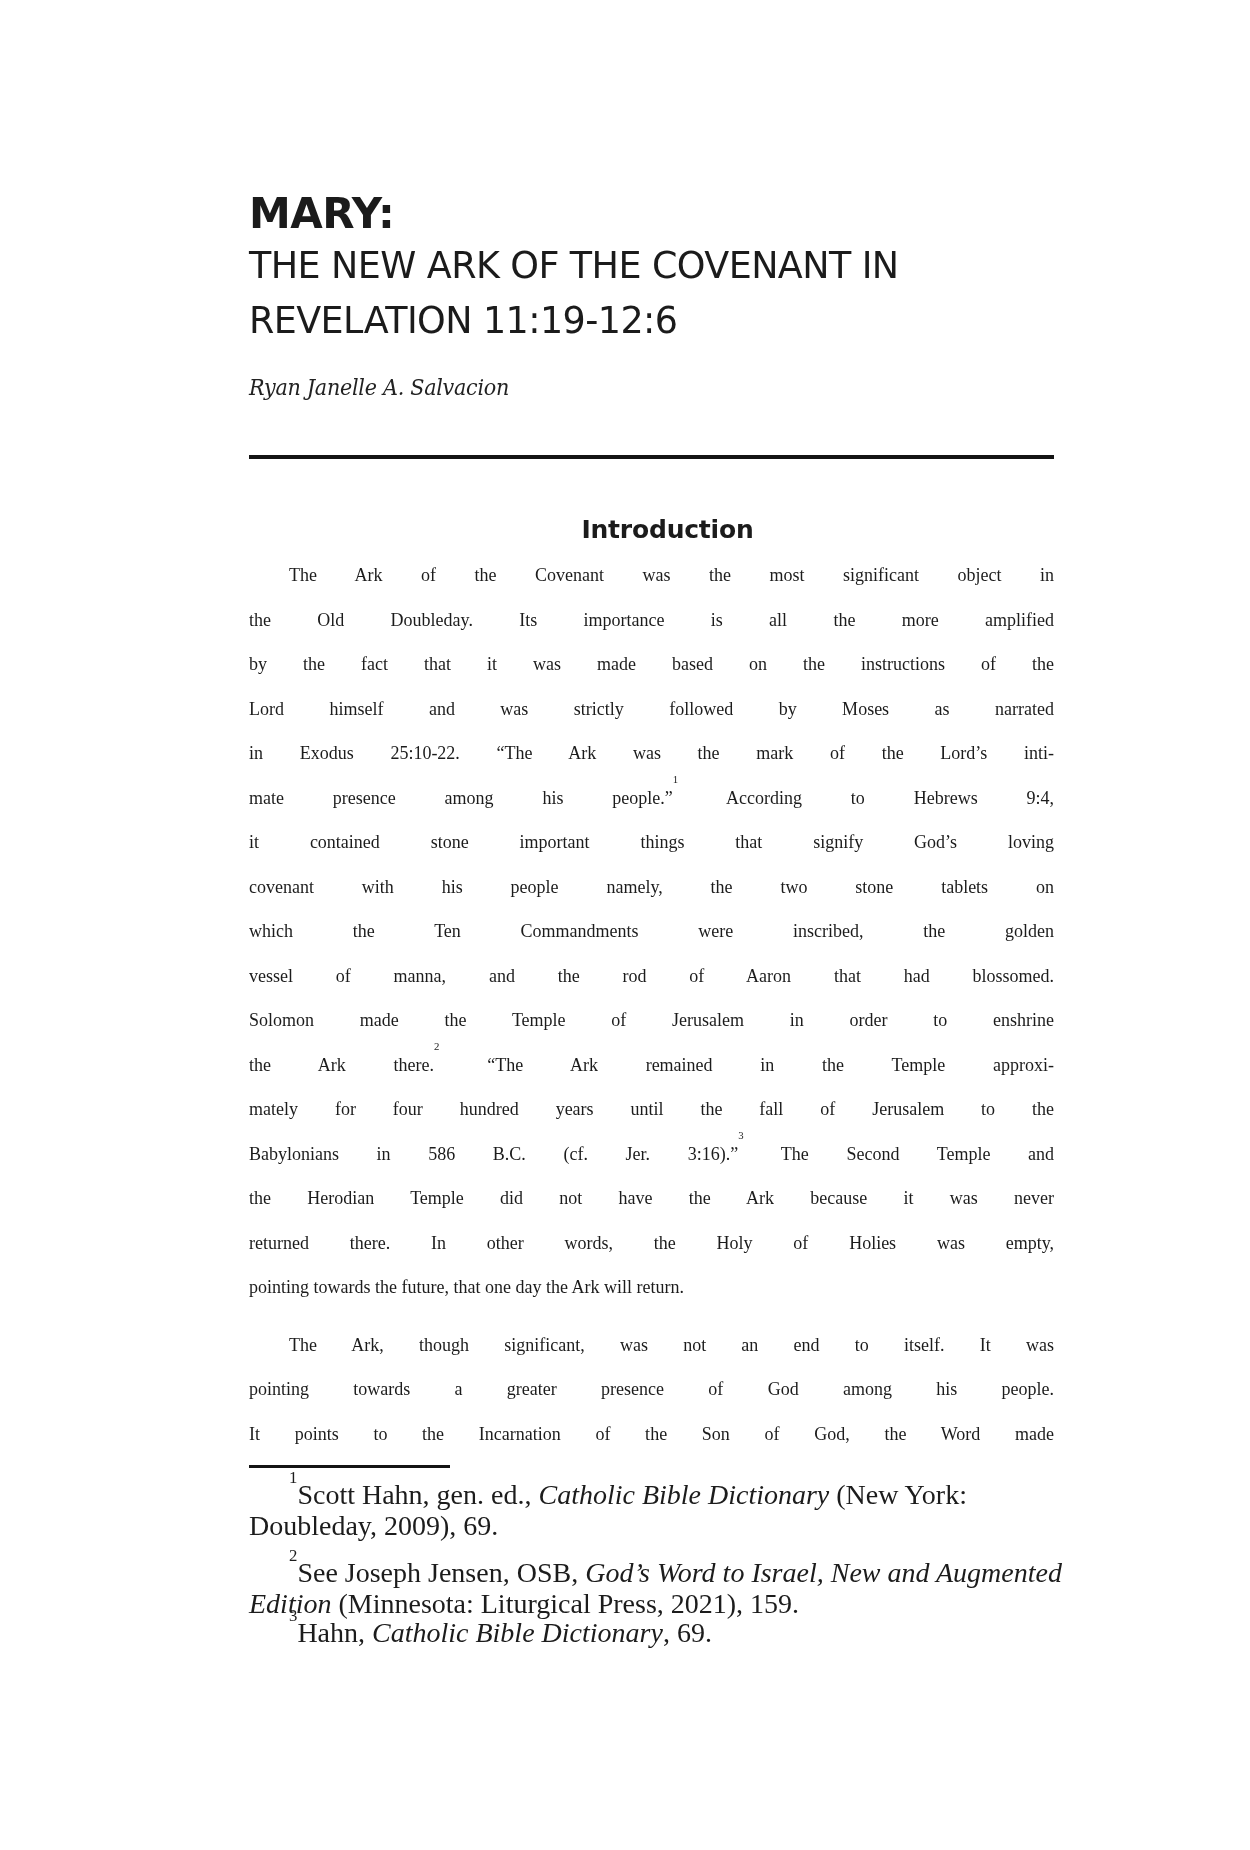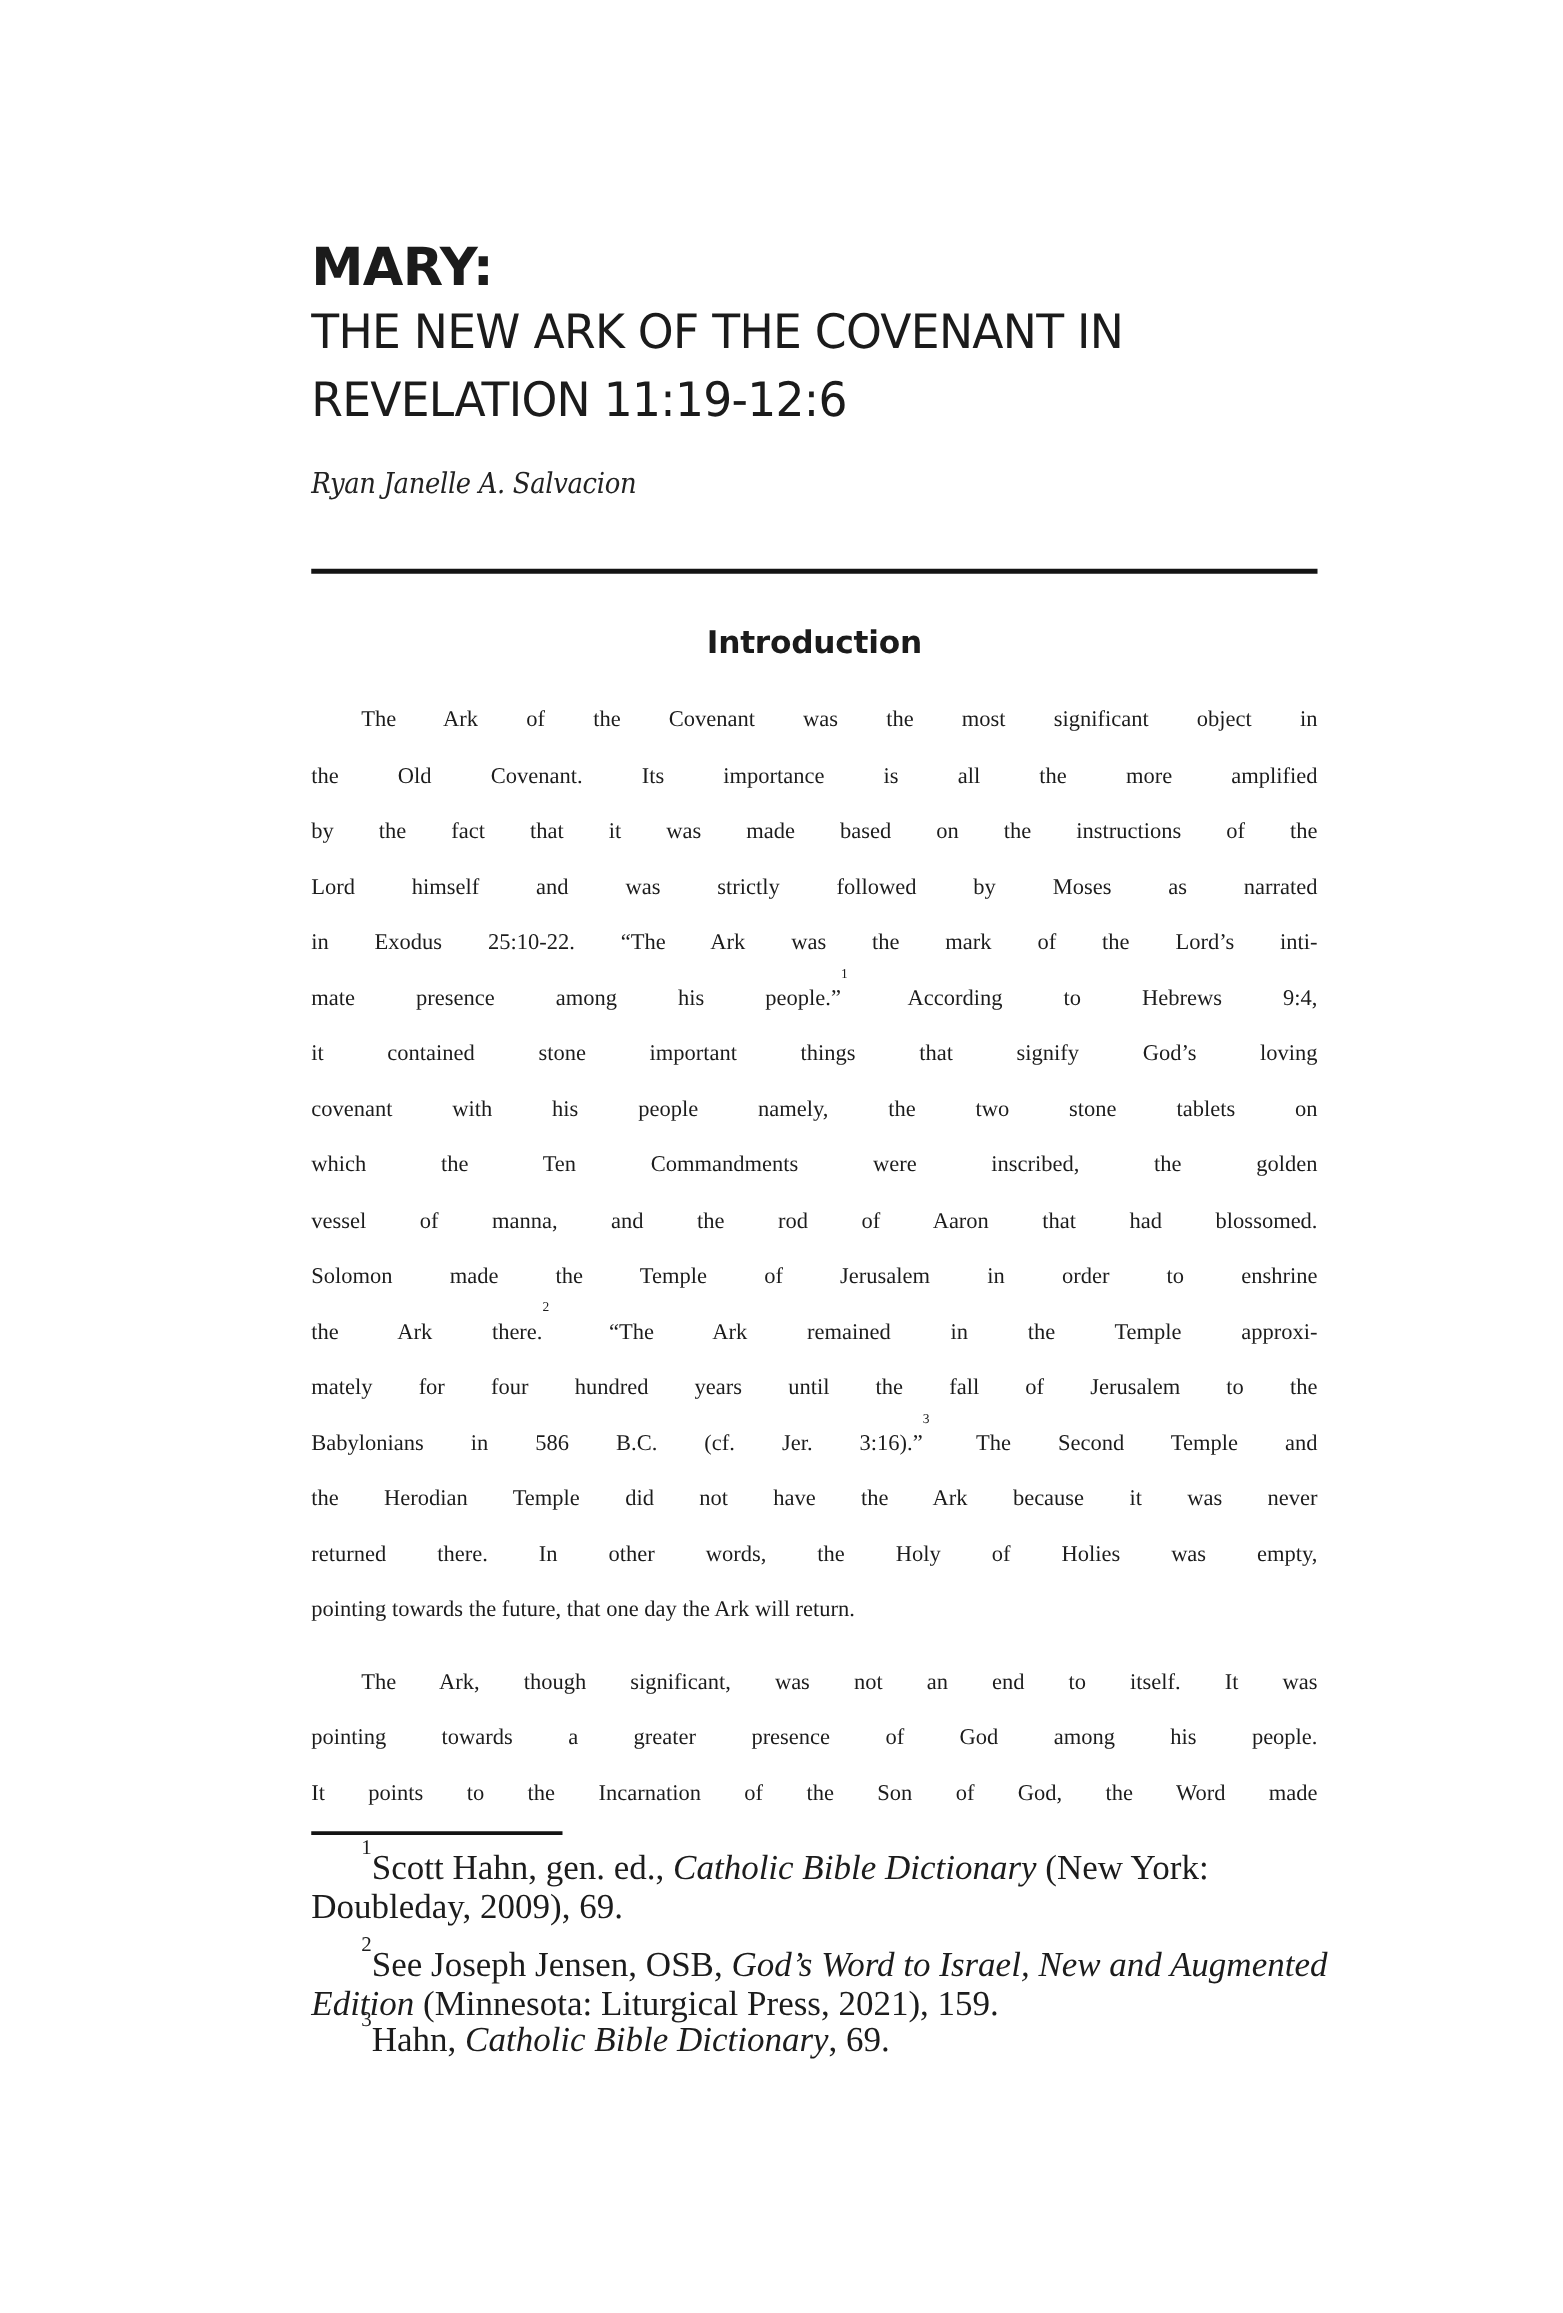--- a/index.html
+++ b/index.html
@@ -29,21 +29,21 @@
   }
 
   .top-rule {
     position: absolute; left: 249px; top: 455px; width: 805px; height: 4px; background: #141414;
   }
 
   .section-heading {
     position: absolute; left: 249px; width: 805px; top: 498px;
     text-align: center;
     font-family: "DejaVu Sans", sans-serif; font-weight: bold;
-    font-size: 25px; line-height: 32px; color: #1b1b1b; margin: 0;
+    font-size: 25px; line-height: 32px; color: #1b1b1b; margin: 16px;
     letter-spacing: -0.2px;
   }
 
   .body-line {
     position: absolute; left: 249px; width: 805px;
     font-family: "Liberation Serif", serif; font-size: 18px; line-height: 34px;
     color: #1c1c1c; white-space: nowrap;
     text-align: justify; text-align-last: justify;
   }
   .body-line.indent { left: 289px; width: 765px; }
@@ -69,21 +69,21 @@
 
 <div class="page">
   <h1 class="title-kicker">MARY:</h1>
   <div class="title-line l1">THE NEW ARK OF THE COVENANT IN</div>
   <div class="title-line l2">REVELATION 11:19-12:6</div>
   <div class="author">Ryan Janelle A. Salvacion</div>
   <div class="top-rule"></div>
   <h2 class="section-heading">Introduction</h2>
   <div id="body-text">
       <div class="body-line indent" style="top: 558px;">The Ark of the Covenant was the most significant object in</div>
-      <div class="body-line" style="top: 602.5px;">the Old Covenant. Its importance is all the more amplified</div>
+      <div class="body-line" style="top: 602.5px;">the Old Doubleday. Its importance is all the more amplified</div>
       <div class="body-line" style="top: 647px;">by the fact that it was made based on the instructions of the</div>
       <div class="body-line" style="top: 691.5px;">Lord himself and was strictly followed by Moses as narrated</div>
       <div class="body-line" style="top: 736px;">in Exodus 25:10-22. “The Ark was the mark of the Lord’s inti-</div>
       <div class="body-line" style="top: 780.5px;">mate presence among his people.”<sup>1</sup> According to Hebrews 9:4,</div>
       <div class="body-line" style="top: 825px;">it contained stone important things that signify God’s loving</div>
       <div class="body-line" style="top: 869.5px;">covenant with his people namely, the two stone tablets on</div>
       <div class="body-line" style="top: 914px;">which the Ten Commandments were inscribed, the golden</div>
       <div class="body-line" style="top: 958.5px;">vessel of manna, and the rod of Aaron that had blossomed.</div>
       <div class="body-line" style="top: 1003px;">Solomon made the Temple of Jerusalem in order to enshrine</div>
       <div class="body-line" style="top: 1047.5px;">the Ark there.<sup>2</sup> “The Ark remained in the Temple approxi-</div>

